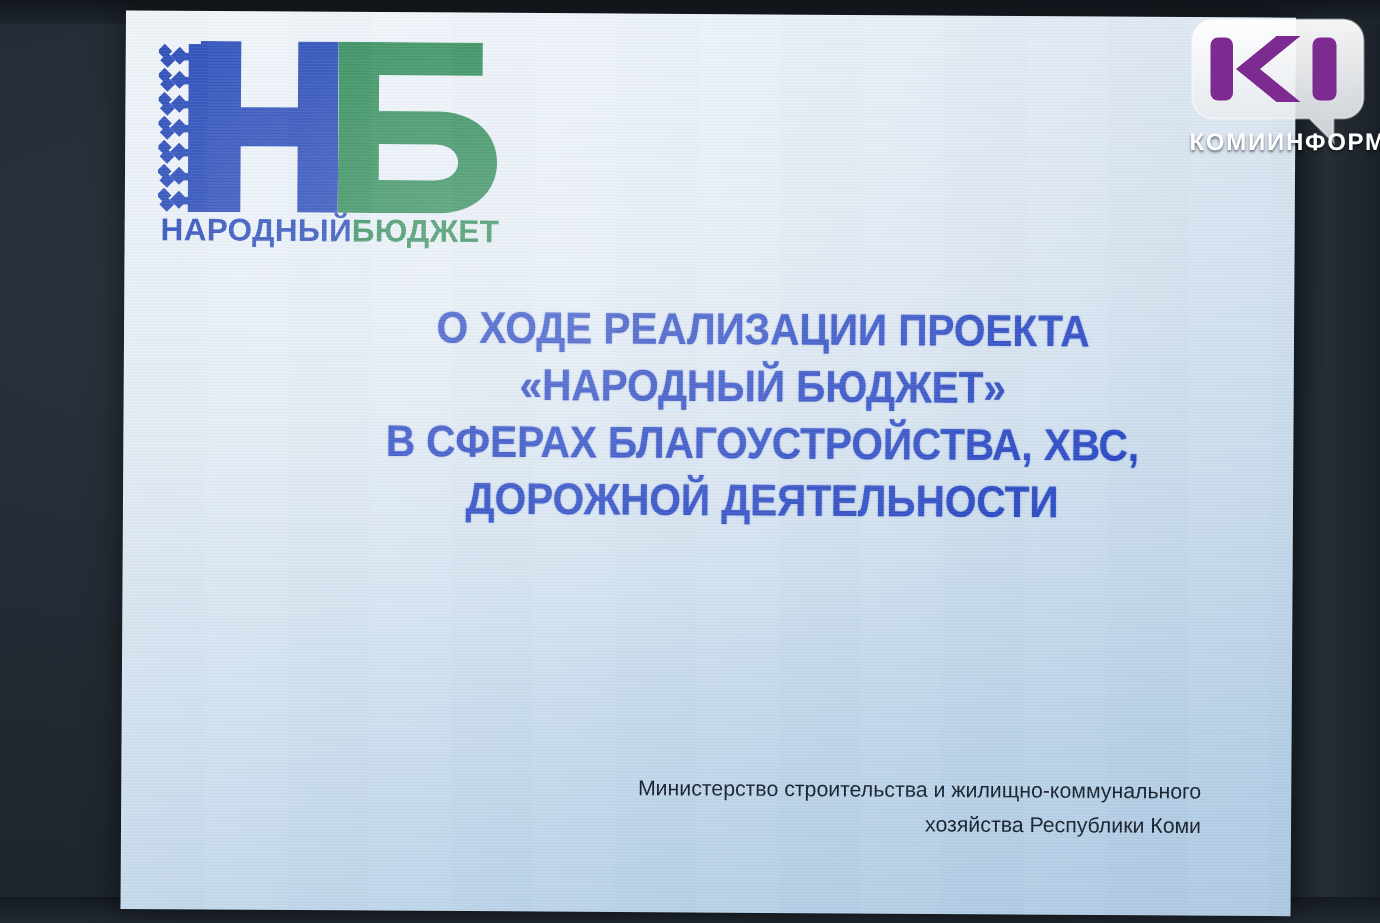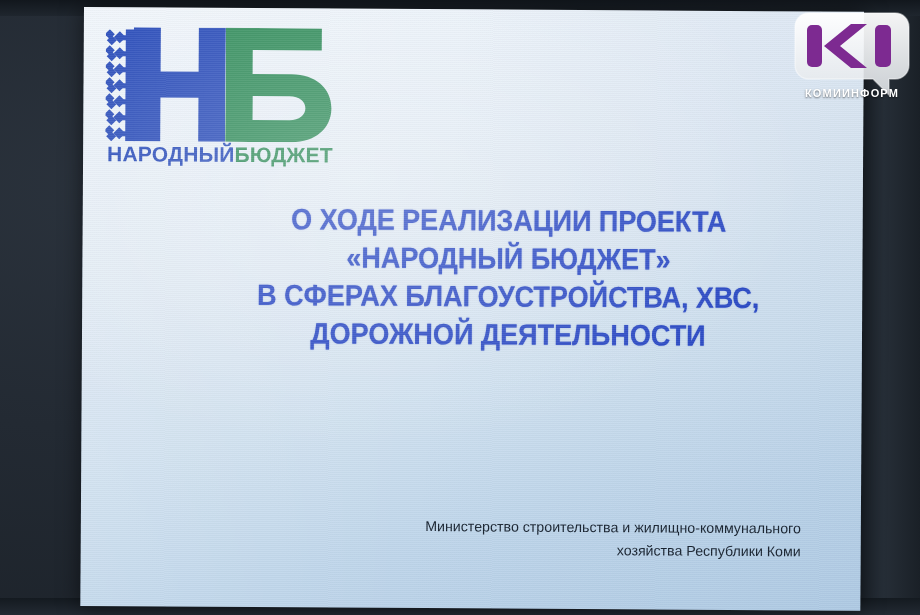--- a/index.html
+++ b/index.html
@@ -172,21 +172,21 @@
     pointer-events: none;
   }
   .wm-bubble { position: absolute; left: 0; top: 0; }
   .wm-text {
     position: absolute;
     left: 0;
     top: 76px;
     width: 118px;
     text-align: center;
     color: #ffffff;
-    font-size: 11px;
+    font-size: 16px;
     font-weight: 700;
     letter-spacing: 1.15px;
     white-space: nowrap;
     text-shadow: 0 1px 2px rgba(0,0,0,0.55);
     font-family: "Liberation Sans", sans-serif;
   }
 </style>
 </head>
 <body>
 

